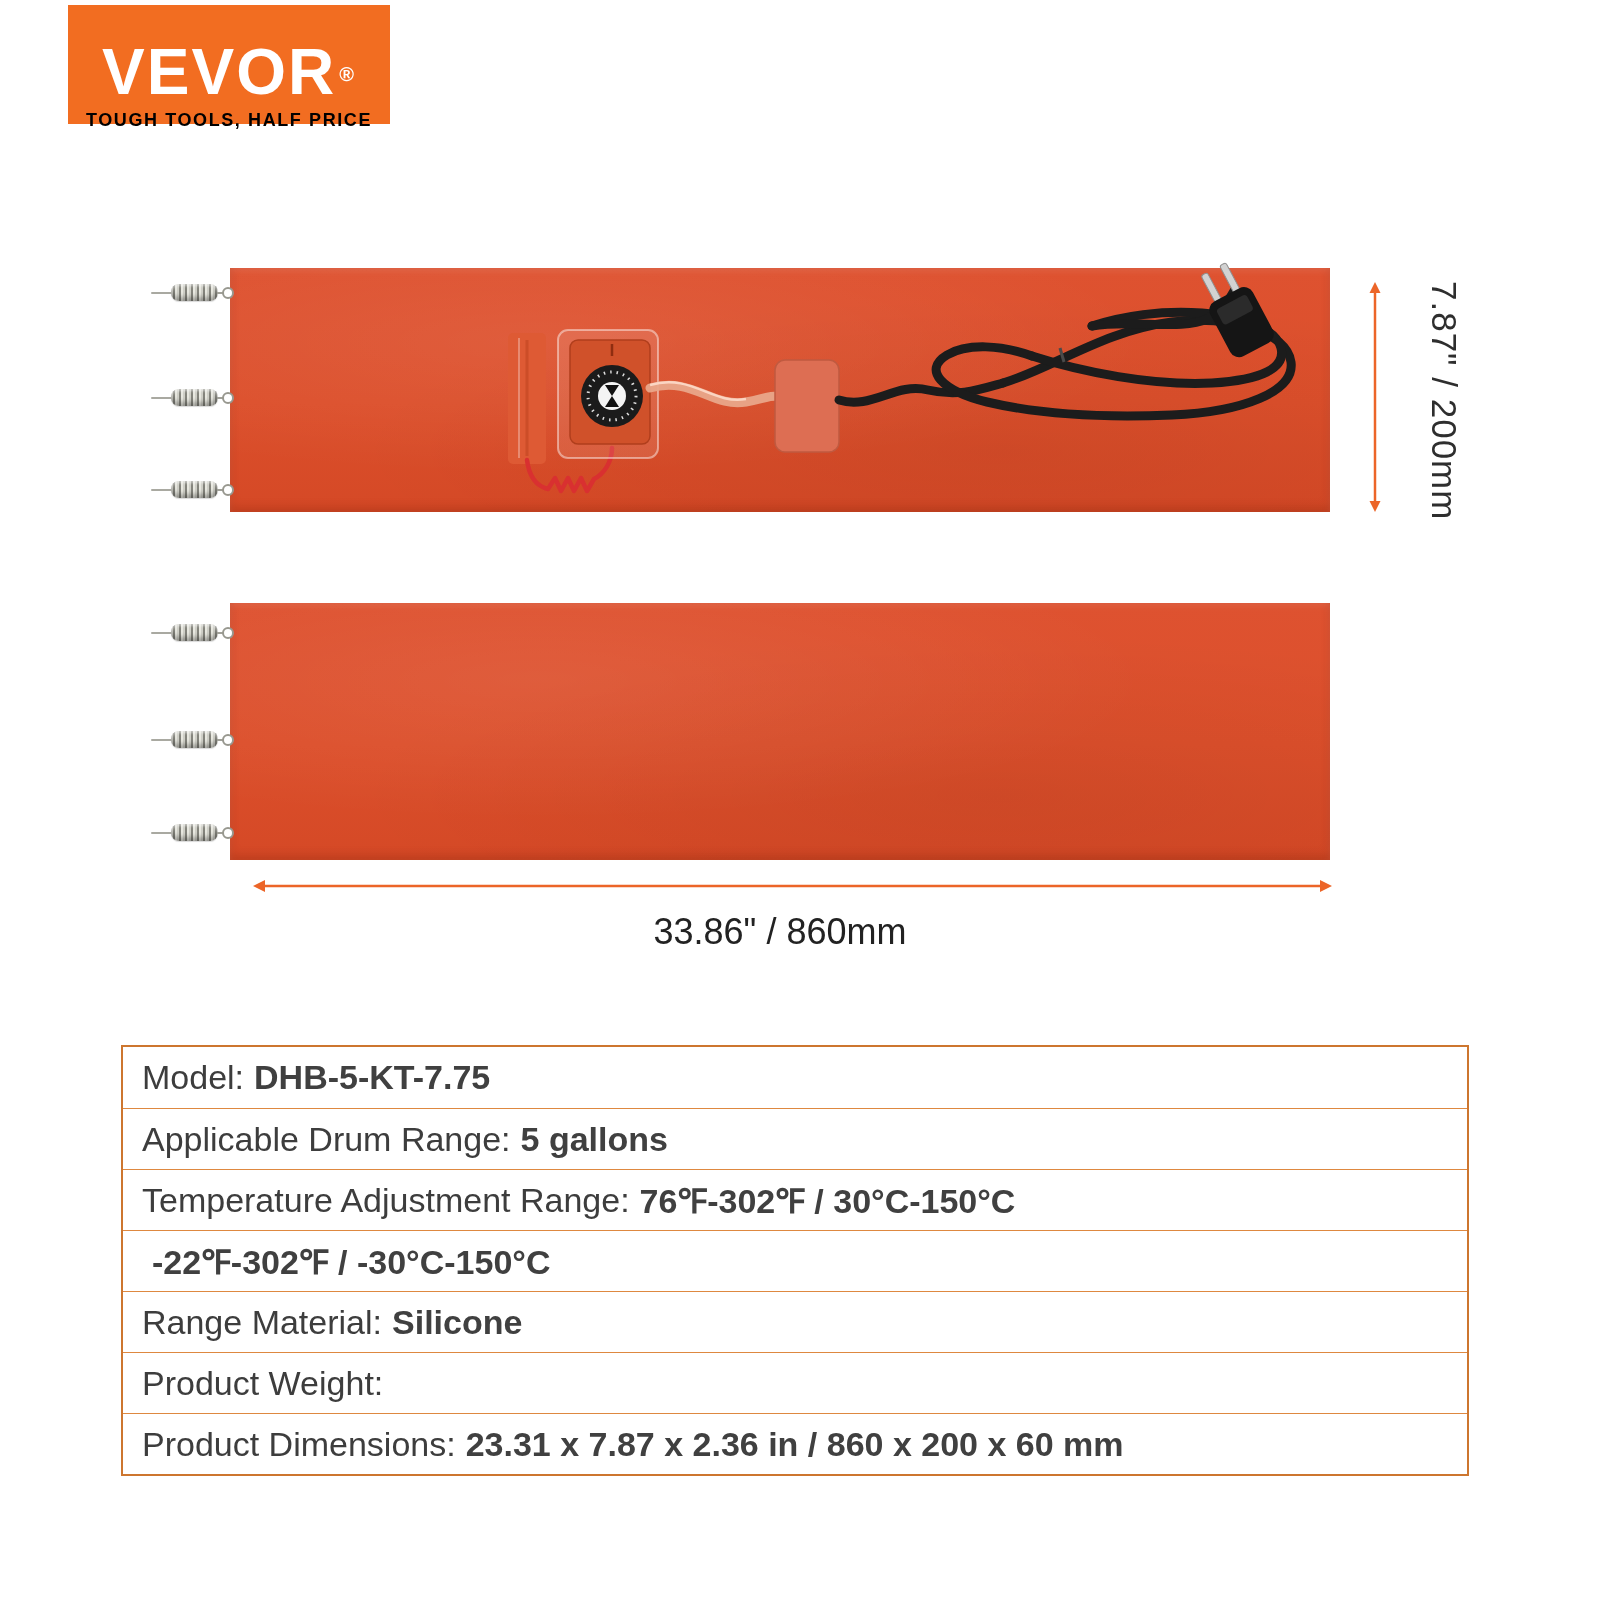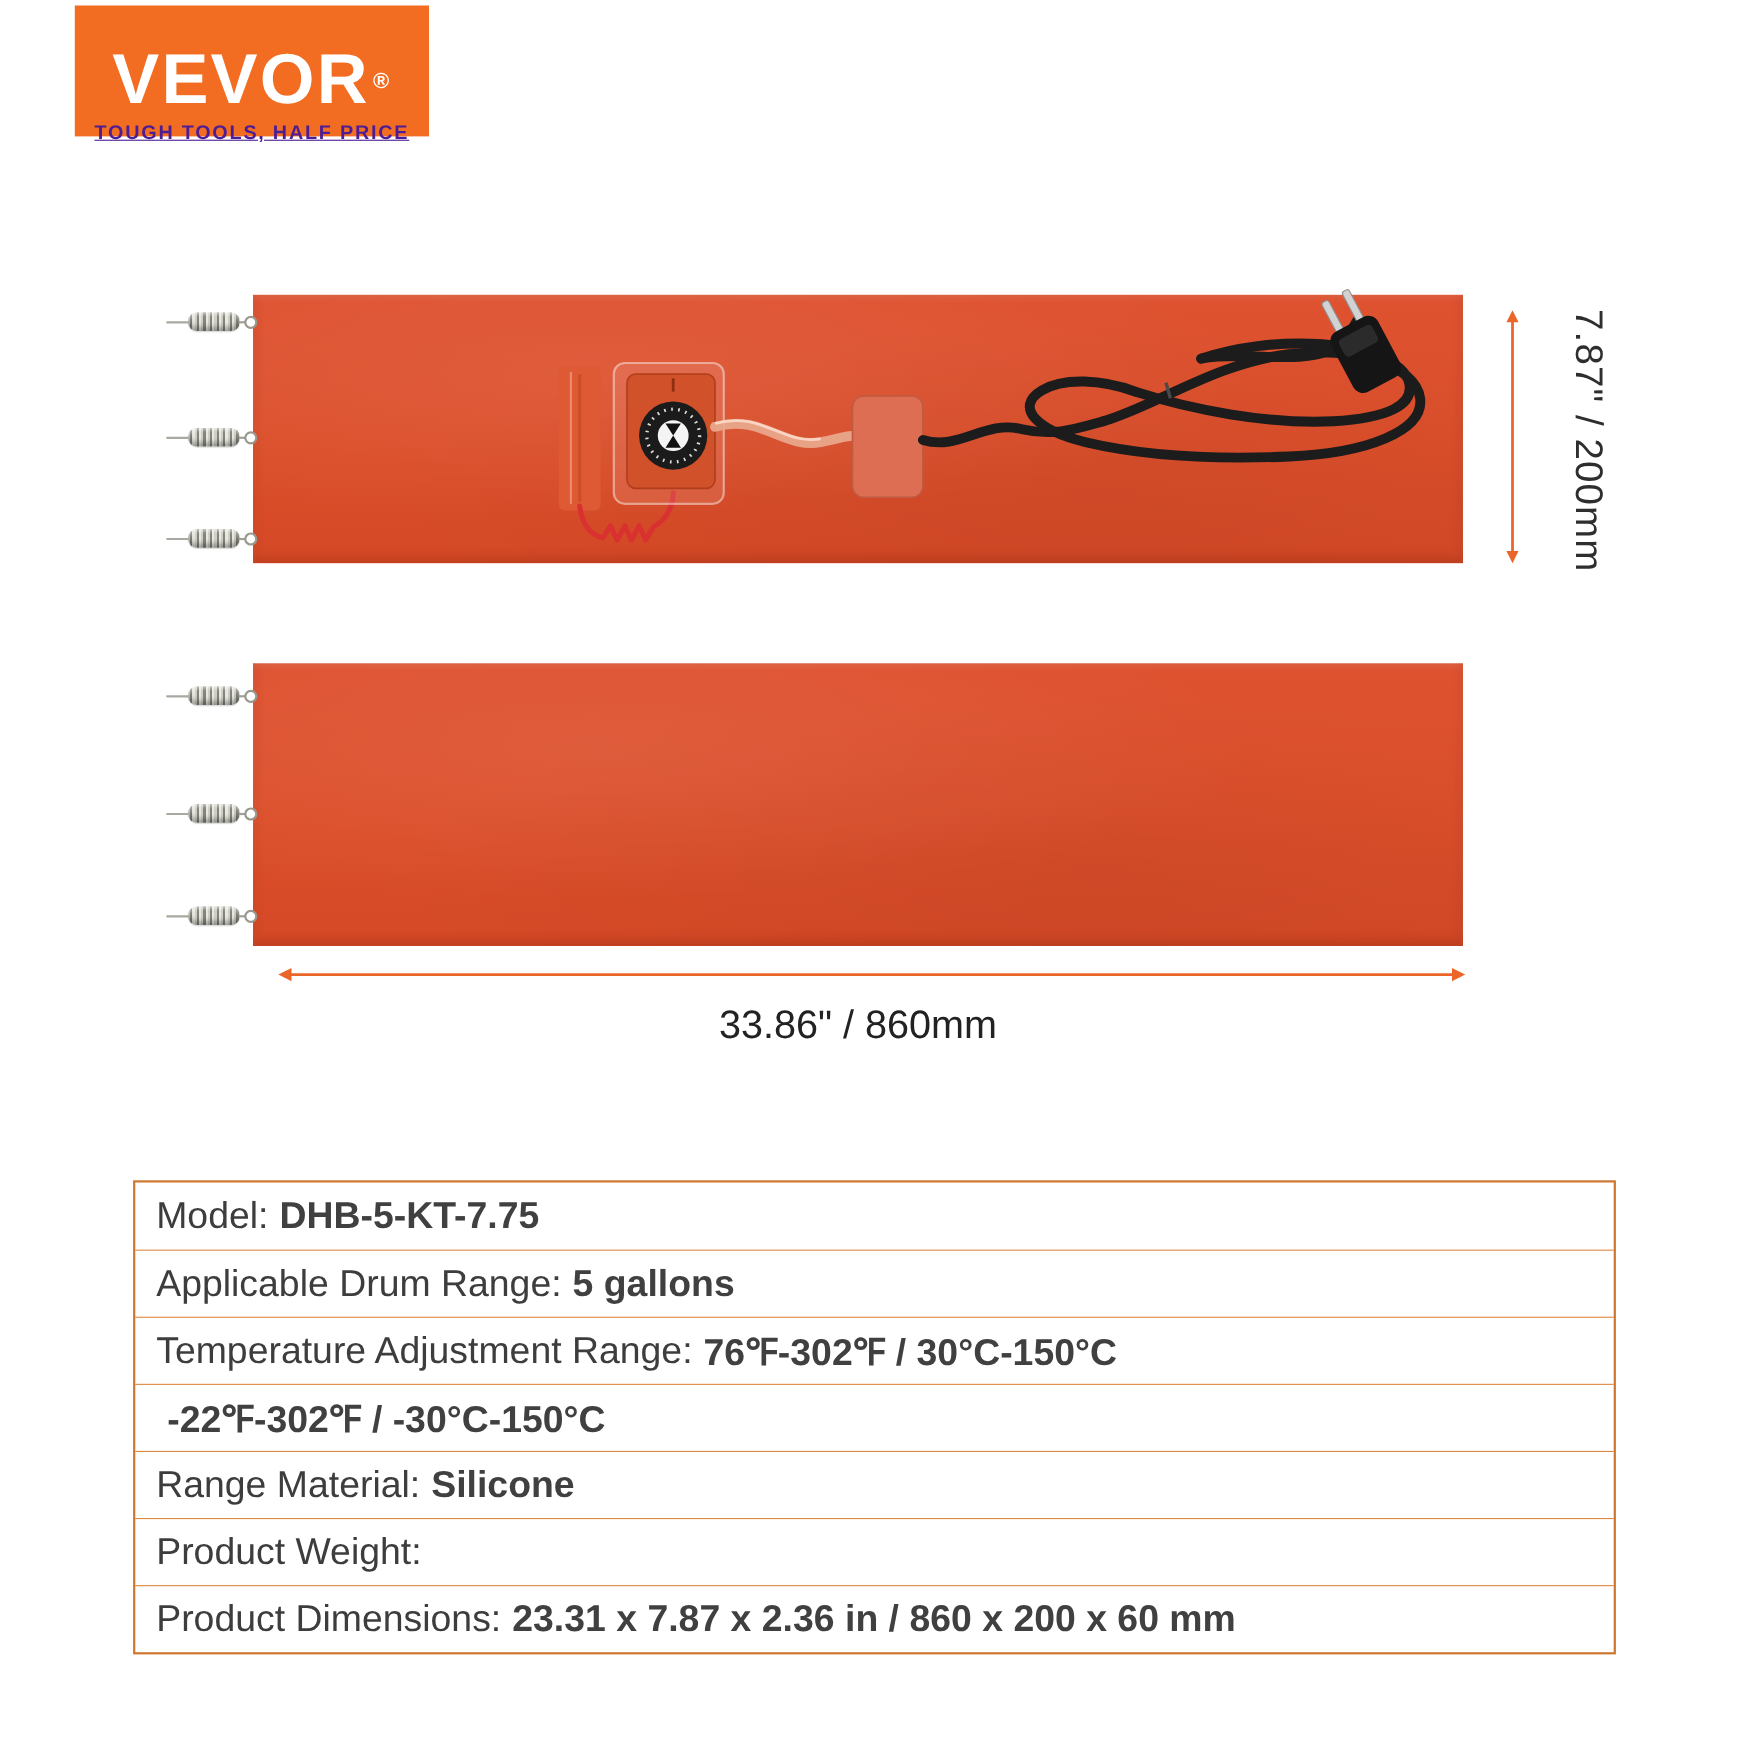--- a/index.html
+++ b/index.html
@@ -10,21 +10,21 @@
   
   .logo{
     position:absolute;left:68px;top:5px;width:322px;height:119px;
     background:#F26D21;display:flex;flex-direction:column;align-items:center;justify-content:center;
   }
   .logo-word{
     color:#fff;font-weight:700;font-size:64px;line-height:60px;letter-spacing:2px;
     display:flex;align-items:flex-start;margin-top:44px;
   }
   .logo-reg{font-size:20px;font-weight:700;margin-top:2px;margin-left:3px;}
-  .logo-tagline{color:#4c1d95;font-weight:700;font-size:18px;letter-spacing:1.6px;margin-top:6px;white-space:nowrap;text-decoration:underline;}
+  .logo-tagline{color:#000000;font-weight:700;font-size:18px;letter-spacing:1.6px;margin-top:6px;white-space:nowrap;}
   
   .band{
     position:absolute;z-index:1;
     background:
       radial-gradient(ellipse at 28% 30%, rgba(255,255,255,0.07), transparent 55%),
       radial-gradient(ellipse at 70% 75%, rgba(0,0,0,0.05), transparent 60%),
       linear-gradient(180deg,#DE5230 0%, #DC4F2B 55%, #D54926 100%);
     box-shadow: inset 0 -5px 10px rgba(110,25,5,.22), inset 0 3px 6px rgba(255,255,255,.10);
   }
   .band-top{left:230px;top:268px;width:1100px;height:244px;}
@@ -46,21 +46,21 @@
     position:absolute;left:1424px;top:281px;z-index:4;
     writing-mode:vertical-rl;font-size:35px;color:#2e2e2e;letter-spacing:1px;white-space:nowrap;
   }
   .dim-h{
     position:absolute;left:230px;top:911px;width:1100px;z-index:4;
     text-align:center;font-size:36px;color:#222222;
   }
   
   .spec-table{
     position:absolute;left:121px;top:1045px;width:1348px;z-index:4;
-    border:2px solid #CD762F;background:#fff;box-sizing:border-box;margin-top:28px;
+    border:2px solid #CD762F;background:#fff;box-sizing:border-box;
   }
   .spec-row{
     height:61px;box-sizing:border-box;display:flex;align-items:center;
     padding-left:19px;white-space:nowrap;border-top:1.5px solid #DE8840;
   }
   .spec-row:first-child{border-top:none;}
   .spec-label{font-size:34px;color:#3d3d3d;}
   .spec-value{font-size:34px;color:#404040;font-weight:700;margin-left:10px;}
 </style>
 </head>

